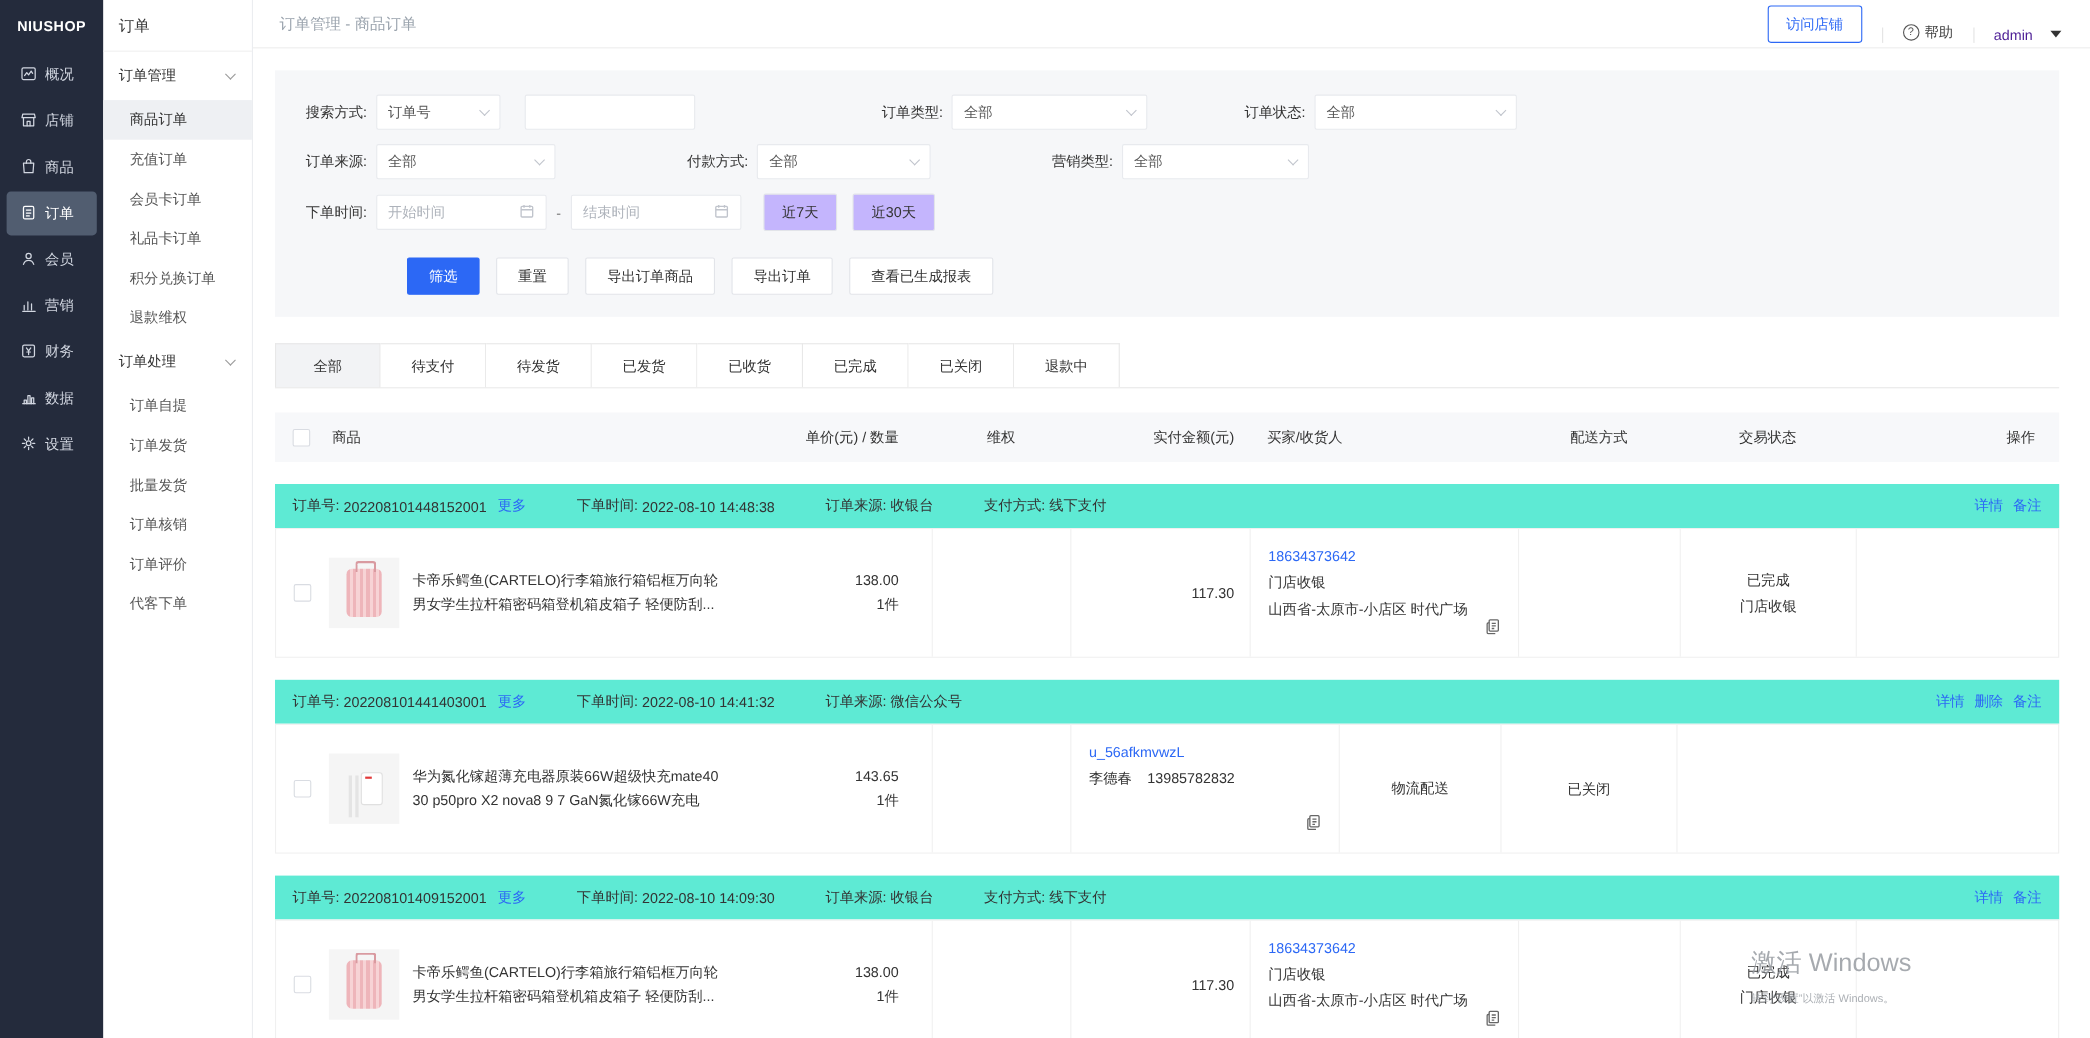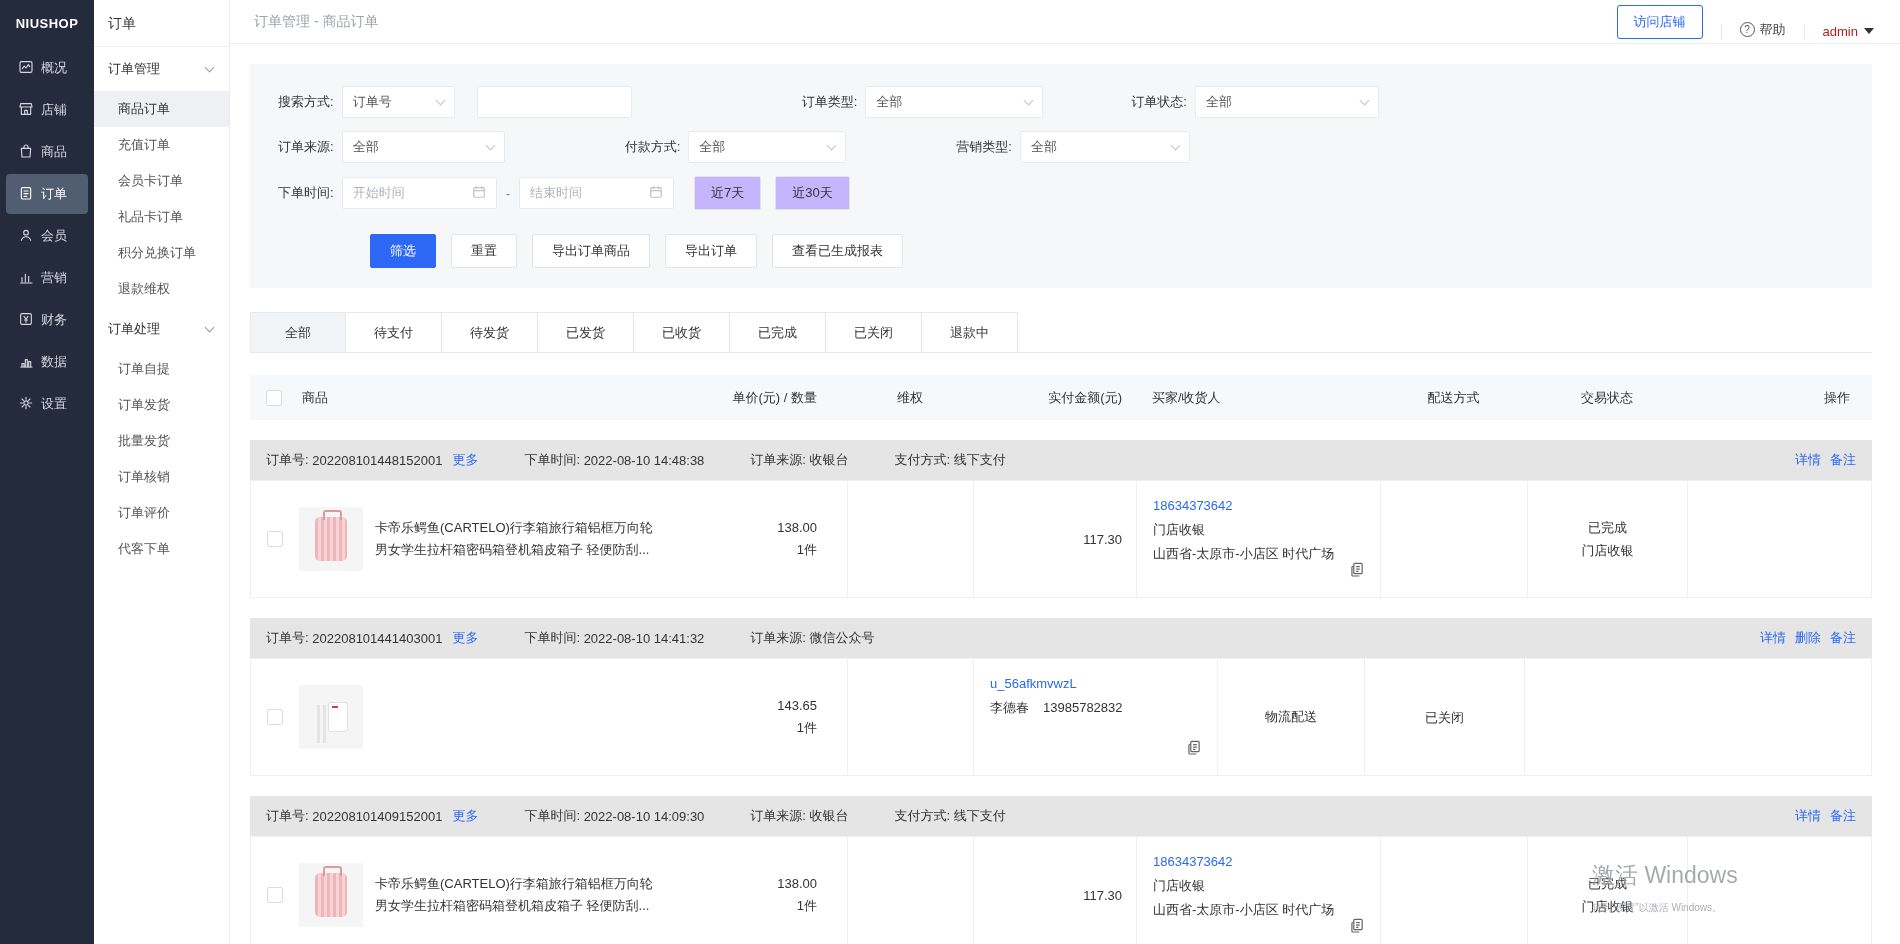--- a/index.html
+++ b/index.html
@@ -33,21 +33,21 @@
   .topbar { height:44px; border-bottom:1px solid #ededed; background:#fff; display:flex;
     align-items:center; justify-content:space-between; padding:0 26px 0 24px; flex-shrink:0; }
   .breadcrumb { font-size:14px; color:#9aa3ad; }
   .topbar-right { display:flex; align-items:flex-end; gap:18px; }
   .visit-btn { border:1px solid #2c68f5; color:#2c68f5; background:#fff; border-radius:3px;
     padding:7px 16px; font-size:13px; cursor:pointer; }
   .sep { width:1px; height:14px; background:#e3e3e3; }
   .help { display:flex; align-items:center; gap:5px; color:#444; cursor:pointer; }
   .help-circle { width:15px; height:15px; border:1px solid #555; border-radius:50%;
     display:flex; align-items:center; justify-content:center; font-size:10px; color:#555; }
-  .user { display:flex; align-items:center; gap:6px; color:#b91c1c; cursor:pointer; }
+  .user { display:flex; align-items:center; gap:16px; color:#4c1d95; cursor:pointer; }
   .caret-down { width:0; height:0; border-left:5px solid transparent; border-right:5px solid transparent;
     border-top:6px solid #333; }
 
   .content { flex:1; padding:20px 28px 0 20px; overflow:hidden; }
 
   
   .filter-panel { background:#f6f7f9; padding:22px 28px 20px; }
   .f-row { display:flex; align-items:center; margin-bottom:13px; }
   .f-label { color:#333; margin-right:8px; white-space:nowrap; }
   .select { height:32px; background:#fff; border:1px solid #e8eaee; border-radius:2px;
@@ -90,21 +90,21 @@
   .th-price { margin-left:auto; padding-right:30px; }
   .th.c2,.th.c5,.th.c6 { justify-content:center; }
   .th.c3 { justify-content:flex-end; padding-right:14px; }
   .th.c4 { padding-left:16px; }
   .th.c7 { justify-content:flex-end; padding-right:22px; }
   .checkbox { width:16px; height:16px; background:#fff; border:1px solid #d9dce2; border-radius:2px;
     cursor:pointer; flex-shrink:0; }
 
   
   .order-block { margin-top:20px; }
-  .order-head { background:#e5e5e5; height:40px; display:flex; align-items:center; padding:0 16px;
+  .order-head { background:#5eead4; height:40px; display:flex; align-items:center; padding:0 16px;
     color:#333; }
   .ohf { margin-right:46px; display:flex; align-items:center; white-space:nowrap; }
   .link { color:#2c68f5; cursor:pointer; }
   .more-link { margin-left:10px; }
   .order-head-right { margin-left:auto; display:flex; gap:9px; }
   .order-row { display:flex; border:1px solid #f0f0f0; min-height:118px; background:#fff; }
   .cell { border-right:1px solid #f0f0f0; display:flex; align-items:center; }
   .cell:last-child { border-right:none; }
   .cell-product { padding-right:0; }
   .chk-col { width:48px; display:flex; justify-content:center; flex-shrink:0; }
@@ -415,20 +415,21 @@
         </span>
       </div>
       <div class="order-row">
         <div class="cell c1 cell-product">
           <div class="chk-col">
               <span class="checkbox"></span>
             </div>
           <div class="p-img">
               <div class="charger-box"></div>
             </div>
+          <div class="p-title">华为氮化镓超薄充电器原装66W超级快充mate40 30 p50pro X2 nova8 9 7 GaN氮化镓66W充电</div>
           <div class="p-price">
             <div>143.65</div>
             <div>1件</div>
           </div>
         </div>
         <div class="cell c2"></div>
         <div class="cell c4 cell-buyer">
           <div class="link">u_56afkmvwzL</div>
           <div><span>李德春</span><span class="buyer-phone">13985782832</span></div>
           <span class="copy-icon"><svg viewBox="0 0 14 16">

